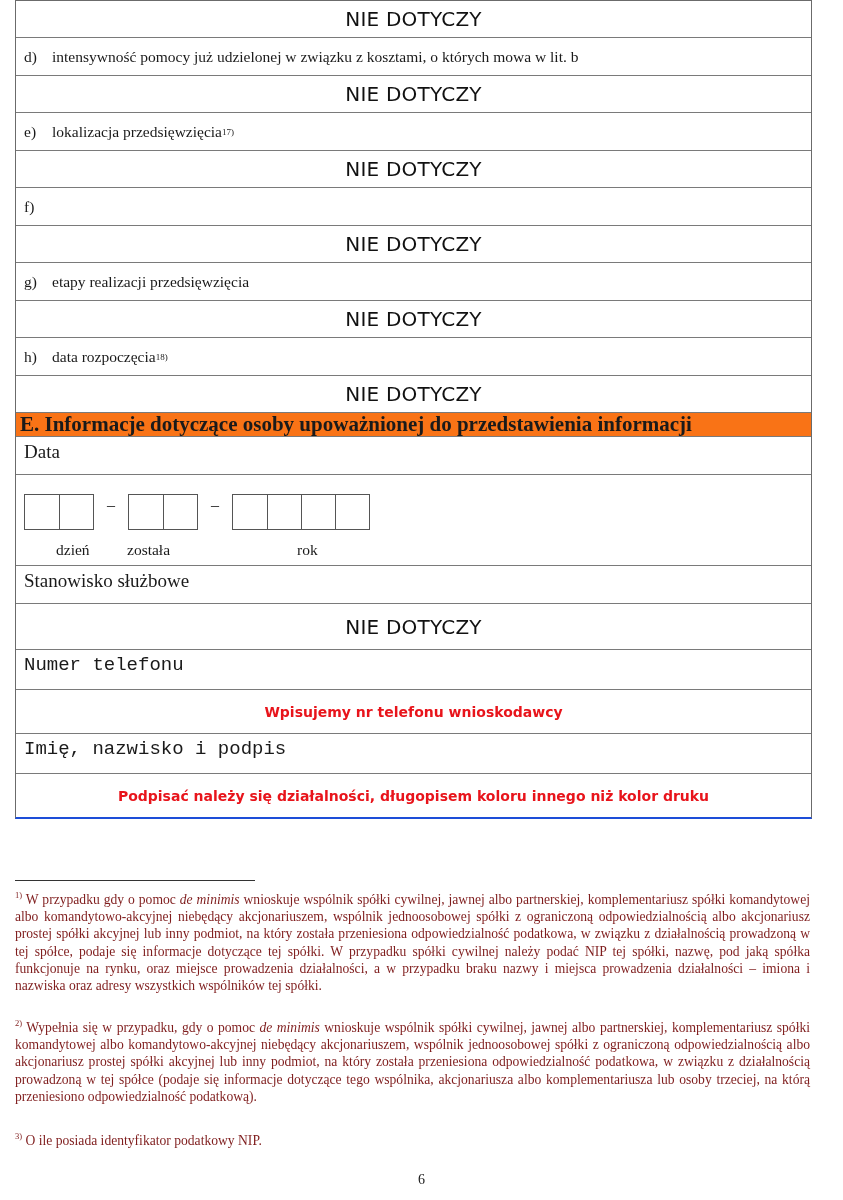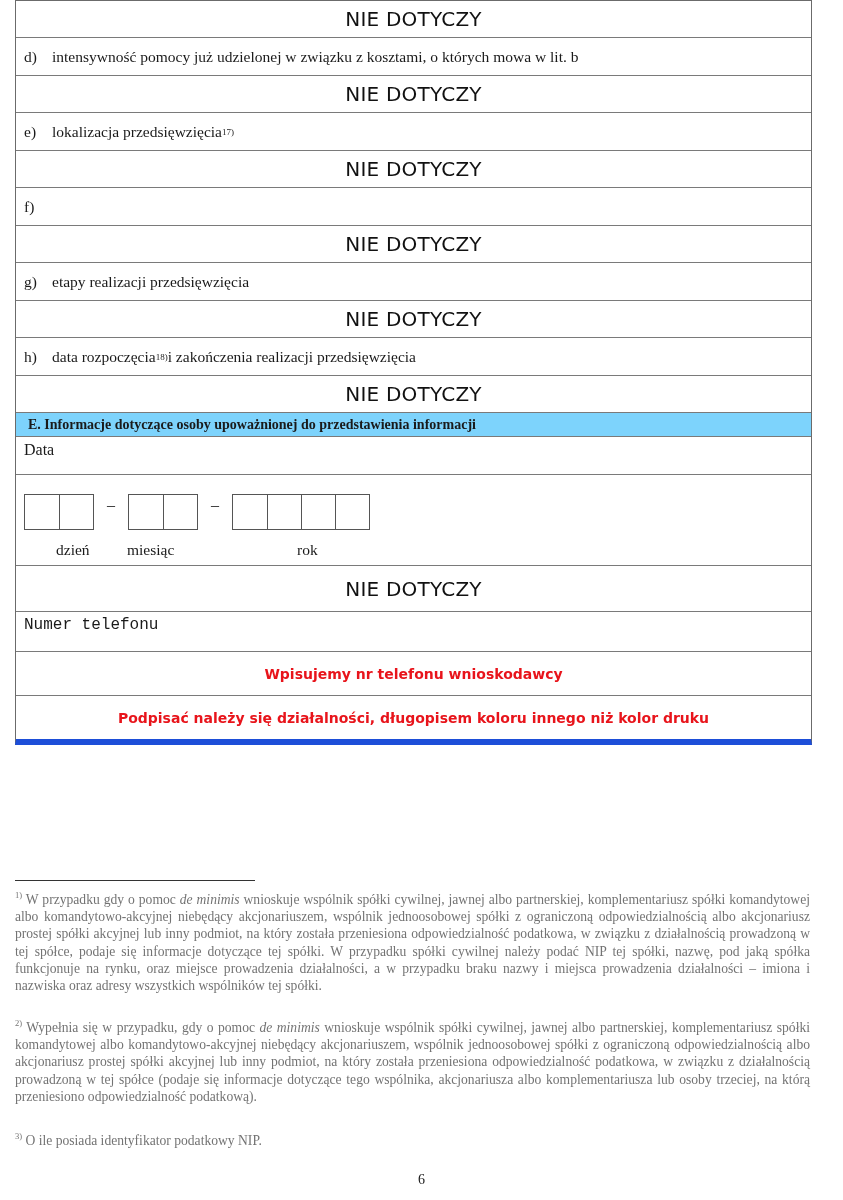--- a/index.html
+++ b/index.html
@@ -1,38 +1,38 @@
 <!DOCTYPE html>
 <html><head>
 <meta charset="utf-8">
 <style>
   html, body { margin:0; padding:0; background:#ffffff; }
   body { width:843px; height:1200px; position:relative; overflow:hidden; font-family:"Liberation Serif", serif; color:#1a1a1a; }
-  .form { position:absolute; left:15px; top:0; width:795px; border-left:1px solid #6b6b6b; border-right:1px solid #6b6b6b; border-bottom:6px solid #1d4ed8; }
+  .form { position:absolute; left:15px; top:0; width:795px; border-left:1px solid #6b6b6b; border-right:1px solid #6b6b6b; border-bottom:2px solid #1d4ed8; }
   .row { border-top:1.5px solid #7a7a7a; box-sizing:border-box; position:relative; }
   .row:first-child { border-top:1px solid #6b6b6b; }
   .nd { height:37px; display:flex; align-items:center; justify-content:center; font-family:"DejaVu Sans", sans-serif; font-size:20px; letter-spacing:0.2px; color:#111; }
   .q { height:38px; display:flex; align-items:center; padding-left:8px; font-size:15.5px; }
   .q .letter { width:28px; display:inline-block; }
   sup { font-size:9px; vertical-align:super; line-height:0; }
-  .section { height:24px; background:#7dd3fc; font-weight:bold; font-size:14px; padding-left:12px; display:flex; align-items:center; }
-  .label { height:38px; padding-left:8px; padding-top:4px; font-size:16px; box-sizing:border-box; }
+  .section { height:24px; background:#f97316; font-weight:bold; font-size:21px; padding-left:4px; display:flex; align-items:center; }
+  .label { height:38px; padding-left:8px; padding-top:4px; font-size:19px; box-sizing:border-box; }
   .label.tall { height:40px;font-family:Liberation Mono, monospace; }
   .daterow { height:91px; }
   .boxes { position:absolute; left:8px; top:19px; display:flex; align-items:flex-start; }
   .grp { display:flex; border:1px solid #555; }
   .cell { width:34px; height:34px; border-left:1px solid #555; box-sizing:border-box; }
   .cell:first-child { border-left:none; }
   .dash { width:34px; text-align:center; font-size:16px; padding-top:2px; }
   .sublbl { position:absolute; top:66px; font-size:15.5px; }
   .red { color:#e8141b; font-family:"DejaVu Sans", sans-serif; font-weight:bold; }
   .datehint { position:absolute; left:369px; top:20px; font-size:17px; }
   .redrow { height:44px; display:flex; align-items:center; justify-content:center; font-size:14px; }
   .footrule { position:absolute; left:15px; top:880px; width:240px; border-top:1px solid #333; }
-  .fn { position:absolute; left:15px; width:795px; font-size:13.6px; line-height:17.2px; text-align:justify; color:#737373; }
+  .fn { position:absolute; left:15px; width:795px; font-size:13.6px; line-height:17.2px; text-align:justify; color:#7f1d1d; }
   .fn sup { font-size:8.5px; }
   .pagenum { position:absolute; left:0; width:843px; top:1172px; text-align:center; font-size:14px; }
 </style>
 </head>
 <body>
 
 <div class="form">
   <div class="row nd">NIE DOTYCZY</div>
 
   <div class="row q">
@@ -56,21 +56,20 @@
   <div class="row q">
     <span class="letter">g)</span>
     <span>etapy realizacji przedsięwzięcia</span>
   </div>
   <div class="row nd">NIE DOTYCZY</div>
 
   <div class="row q">
     <span class="letter">h)</span>
     <span>data rozpoczęcia</span>
       <sup>18)</sup>
-      <span> i zakończenia realizacji przedsięwzięcia</span>
   </div>
   <div class="row nd">NIE DOTYCZY</div>
 
   <div class="row section">E. Informacje dotyczące osoby upoważnionej do przedstawienia informacji</div>
 
   <div class="row label">Data</div>
   <div class="row daterow">
     <div class="boxes">
       <div class="grp">
         <div class="cell"></div>
@@ -83,29 +82,31 @@
       </div>
       <div class="dash">–</div>
       <div class="grp">
         <div class="cell"></div>
         <div class="cell"></div>
         <div class="cell"></div>
         <div class="cell"></div>
       </div>
     </div>
     <span class="sublbl" style="left:40px;">dzień</span>
-    <span class="sublbl" style="left:111px;">miesiąc</span>
+    <span class="sublbl" style="left:111px;">została</span>
     <span class="sublbl" style="left:281px;">rok</span>
   </div>
 
+  <div class="row label">Stanowisko służbowe</div>
   <div class="row nd" style="height:46px;">NIE DOTYCZY</div>
 
   <div class="row label tall">Numer telefonu</div>
   <div class="row redrow red">Wpisujemy nr telefonu wnioskodawcy</div>
 
+  <div class="row label tall">Imię, nazwisko i podpis</div>
   <div class="row redrow red">Podpisać należy się działalności, długopisem koloru innego niż kolor druku</div>
 </div>
 
 <div class="footrule"></div>
 
 <div class="fn" style="top:891px;">
   <sup>1)</sup><span> W przypadku gdy o pomoc </span><i>de minimis</i><span> wnioskuje wspólnik spółki cywilnej, jawnej albo partnerskiej, komplementariusz spółki komandytowej albo komandytowo-akcyjnej niebędący akcjonariuszem, wspólnik jednoosobowej spółki z ograniczoną odpowiedzialnością albo akcjonariusz prostej spółki akcyjnej lub inny podmiot, na który została przeniesiona odpowiedzialność podatkowa, w związku z działalnością prowadzoną w tej spółce, podaje się informacje dotyczące tej spółki. W przypadku spółki cywilnej należy podać NIP tej spółki, nazwę, pod jaką spółka funkcjonuje na rynku, oraz miejsce prowadzenia działalności, a w przypadku braku nazwy i miejsca prowadzenia działalności – imiona i nazwiska oraz adresy wszystkich wspólników tej spółki.</span>
 </div>
 
 <div class="fn" style="top:1019px;">

